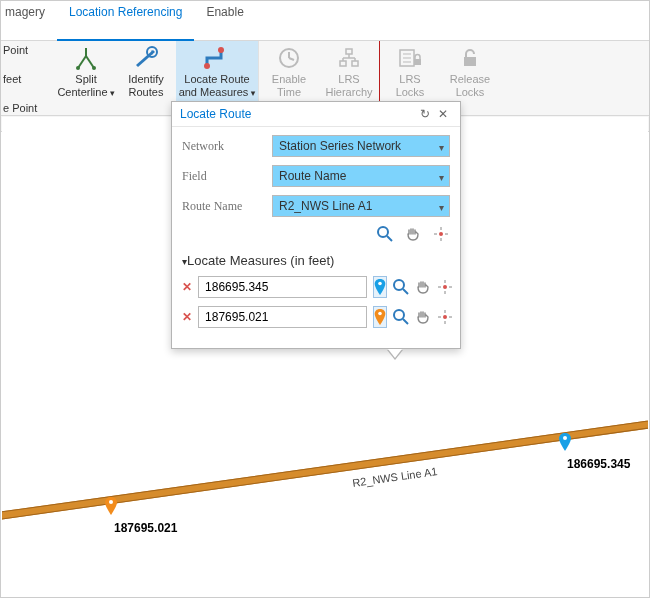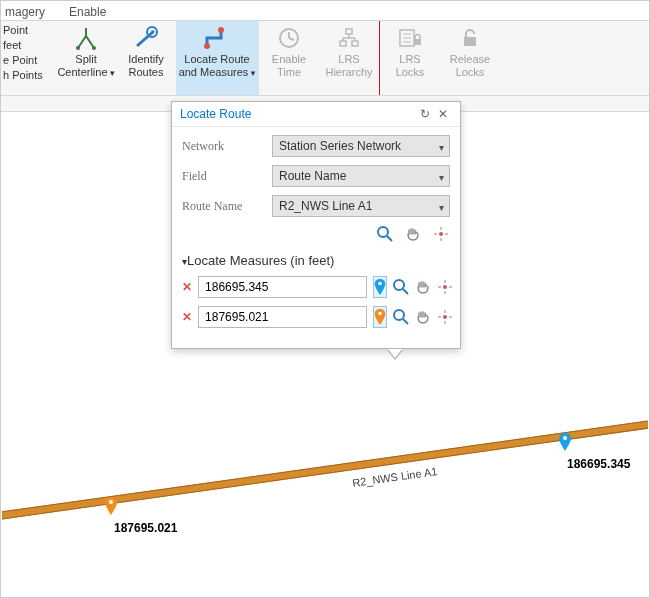--- a/index.html
+++ b/index.html
@@ -1,27 +1,27 @@
 <!DOCTYPE html>
 <html><head>
 <meta charset="utf-8">
 <style>
   * { box-sizing: border-box; font-family: "Segoe UI", Arial, sans-serif; }
   body { margin: 0; width: 650px; height: 598px; overflow: hidden; background: #fff; position: relative; border:1px solid #ccc;}
   
-  .ribbon-tabs { display:flex; height:20px; font-size:12px; border-bottom:1px solid #d8d8d8;}
+  .ribbon-tabs { display:flex; height:40px; font-size:12px; border-bottom:1px solid #d8d8d8;}
   .ribbon-tab { padding:4px 12px; color:#555; cursor:pointer;}
   .ribbon-tab.cut { padding-left:4px;}
   .ribbon-tab.active { color:#0078d4; border-bottom:2px solid #0078d4; margin-bottom:-1px; background:#fff;}
   
   .ribbon-body { height:75px; background:#f6f6f6; border-bottom:1px solid #d8d8d8; display:flex;}
   .ribbon-group { border-right:1px solid #b91c1c; display:flex; flex-direction:column;}
   .ribbon-group-items { flex:1; display:flex; align-items:stretch;}
   .ribbon-group-label { font-size:10px; color:#666; text-align:center; padding:2px 0;}
-  .small-btns { width:55px; display:flex; flex-direction:column; padding:2px 0 0 2px; gap:1px;}
+  .small-btns { width:55px; display:flex; flex-direction:column; padding:2px 0 0 2px; gap:15px;}
   .small-btn { font-size:11px; color:#333; white-space:nowrap; padding:1px 0; cursor:pointer;}
   .big-btn { width:60px; text-align:center; font-size:11px; color:#333; padding-top:4px; cursor:pointer; line-height:1.2;}
   .big-btn.active { background:#cde6f7;}
   .big-btn.disabled { color:#9e9e9e; }
   .big-btn .ico { height:26px; display:flex; align-items:center; justify-content:center; margin-bottom:2px;}
   .drop-arrow::after{content:" \25BE"; font-size:9px;}
   
   .thin-bar { height:16px; background:#f6f6f6; border-bottom:1px solid #d8d8d8;}
   
   .map { position:absolute; left:1px; right:1px; bottom:1px; top:116px; background:#fff; overflow:hidden;}
@@ -31,41 +31,42 @@
   .pin-label { position:absolute; font-size:12px; font-weight:600; color:#000;}
   .route-label { position:absolute; font-size:11px; color:#444; transform:rotate(-8deg);}
   
   .panel { position:absolute; left:170px; top:100px; width:290px; background:#fff; border:1px solid #b4b4b4; box-shadow:0 3px 8px rgba(0,0,0,.2); font-size:12px;}
   .panel-title { display:flex; align-items:center; padding:5px 8px; border-bottom:1px solid #e6e6e6; color:#0078d4;}
   .panel-title .spacer{flex:1;}
   .panel-title .tbtn{width:18px;text-align:center;color:#666;cursor:pointer;}
   .panel-body { padding:8px 10px 12px;}
   .row { display:flex; align-items:center; margin-bottom:8px;}
   .row label{ width:90px; color:#737373;font-family:Liberation Serif, serif;}
-  .sel { flex:1; height:22px; border:1px solid #b9b9b9; background:#e5e5e5; padding:0 18px 0 6px; position:relative; line-height:20px; color:#333; cursor:pointer;}
+  .sel { flex:1; height:22px; border:1px solid #b9b9b9; background:#7dd3fc; padding:0 18px 0 6px; position:relative; line-height:20px; color:#333; cursor:pointer;}
   .sel::after{content:"\25BE"; position:absolute; right:5px; top:2px; font-size:10px; color:#555;}
   .tool-row { display:flex; justify-content:flex-end; gap:10px; margin:2px 0 10px;}
   .tool-icn { width:18px; height:18px; display:flex; align-items:center; justify-content:center; cursor:pointer;}
   .section-h { font-size:13px; color:#333; margin:4px 0 8px;}
   .section-h::before{content:"\25BE "; font-size:10px;}
   .measure-row { display:flex; align-items:center; gap:6px; margin-bottom:8px;}
   .remove-x { color:#d9534f; font-weight:bold; width:14px; text-align:center; cursor:pointer;}
   .measure-row input { flex:1; height:22px; border:1px solid #b9b9b9; padding:0 6px; font-size:12px;}
   .sq-btn { width:22px; height:22px; border:1px solid #9cc2e5; background:#e6f2fb; display:flex; align-items:center; justify-content:center; cursor:pointer;}
   .callout { position:absolute; left:215px; top:248px; width:16px; height:10px;}
   .callout::before{content:""; position:absolute; left:0; top:0; border-left:8px solid transparent; border-right:8px solid transparent; border-top:10px solid #b4b4b4;}
   .callout::after{content:""; position:absolute; left:1px; top:-1px; border-left:7px solid transparent; border-right:7px solid transparent; border-top:9px solid #fff;}
 
   svg{display:block;}
 </style>
 </head>
 <body>
 
 <div class="ribbon-tabs">
   <div class="ribbon-tab cut">magery</div>
+  <div class="ribbon-tab active">Location Referencing</div>
   <div class="ribbon-tab">Enable</div>
 </div>
 
 <div class="ribbon-body">
   <div class="ribbon-group" style="border-right:1px solid #e1e1e1;">
     <div class="ribbon-group-items">
       <div class="small-btns">
         <div class="small-btn">Point</div>
         <div class="small-btn">feet</div>
         <div class="small-btn">e Point</div>

